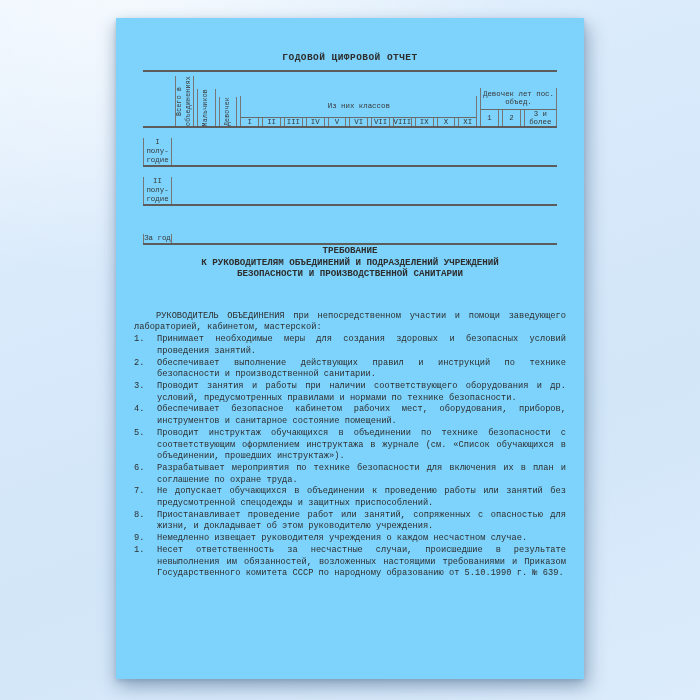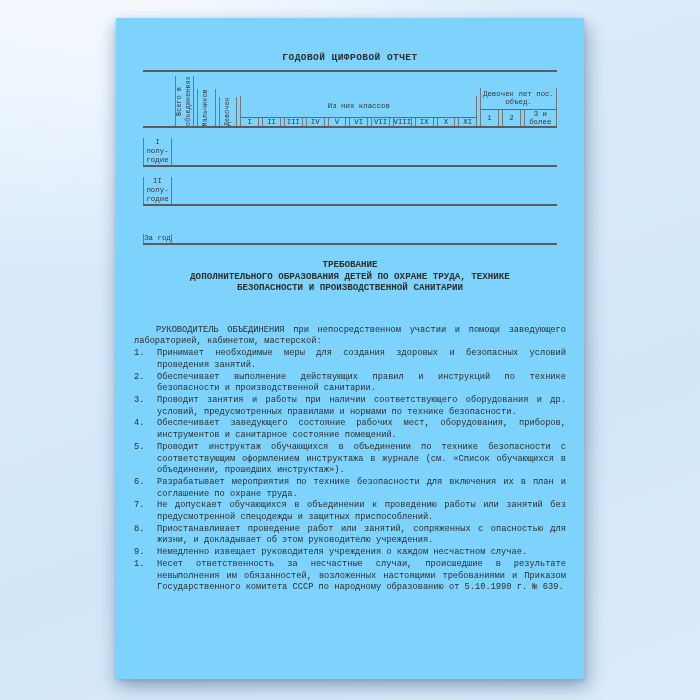--- a/index.html
+++ b/index.html
@@ -76,21 +76,21 @@
   .subrow{ flex:1; display:flex; column-gap:var(--gap); align-items:stretch; }
   .sub{
     display:flex; align-items:center; justify-content:center;
     font-size:7.4px; line-height:8.2px; text-align:center; color:#383838;
   }
   .rlabel{
     display:flex; align-items:center; justify-content:center;
     font-size:7.4px; line-height:9px; text-align:center; color:#383838;
   }
   
-  .req-heading{ margin-top:14px; text-align:center; font-weight:bold; font-size:9.2px; line-height:11.6px; }
+  .req-heading{ text-align:center; font-weight:bold; font-size:9.2px; line-height:11.6px; }
   .req-body{ width:432px; margin:10px auto 0; font-size:8.7px; line-height:11.7px; text-align:justify; hyphens:auto; }
   .req-intro{ text-indent:22px;margin-top:31px; }
   .req-item{ display:flex; }
   .req-num{ width:23px; flex:none; }
   .req-text{ flex:1; text-align:justify; hyphens:auto; }
 </style>
 </head>
 <body>
 
 <div class="page">
@@ -224,22 +224,22 @@
         <span class="cell c-std"></span>
         <span class="cell c-wide"></span>
       </div>
 
   </div>
 
   <div class="req-heading">
 
       <div>ТРЕБОВАНИЕ</div>
 
-
-      <div>ДОПОЛНИТЕЛЬНОГО ОБРАЗОВАНИЯ ДЕТЕЙ ПО ОХРАНЕ ТРУДА, ТЕХНИКЕ</div>
+      <div>К РУКОВОДИТЕЛЯМ ОБЪЕДИНЕНИЙ И ПОДРАЗДЕЛЕНИЙ УЧРЕЖДЕНИЙ</div>
+
 
       <div>БЕЗОПАСНОСТИ И ПРОИЗВОДСТВЕННОЙ САНИТАРИИ</div>
 
   </div>
 
   <div class="req-body">
     <div class="req-intro">РУКОВОДИТЕЛЬ ОБЪЕДИНЕНИЯ при непосредственном участии и помощи заведующего лабораторией, кабинетом, мастерской:</div>
 
       <div class="req-item">
         <span class="req-num">1.</span>
@@ -251,21 +251,21 @@
         <span class="req-text">Обеспечивает выполнение действующих правил и инструкций по технике безопасности и производственной санитарии.</span>
       </div>
 
       <div class="req-item">
         <span class="req-num">3.</span>
         <span class="req-text">Проводит занятия и работы при наличии соответствующего оборудования и др. условий, предусмотренных правилами и нормами по технике безопасности.</span>
       </div>
 
       <div class="req-item">
         <span class="req-num">4.</span>
-        <span class="req-text">Обеспечивает заведующего состояние рабочих мест, оборудования, приборов, инструментов и санитарное состояние помещений.</span>
+        <span class="req-text">Обеспечивает безопасное кабинетом рабочих мест, оборудования, приборов, инструментов и санитарное состояние помещений.</span>
       </div>
 
       <div class="req-item">
         <span class="req-num">5.</span>
         <span class="req-text">Проводит инструктаж обучающихся в объединении по технике безопасности с соответствующим оформлением инструктажа в журнале (см. «Список обучающихся в объединении, прошедших инструктаж»).</span>
       </div>
 
       <div class="req-item">
         <span class="req-num">6.</span>
         <span class="req-text">Разрабатывает мероприятия по технике безопасности для включения их в план и соглашение по охране труда.</span>

